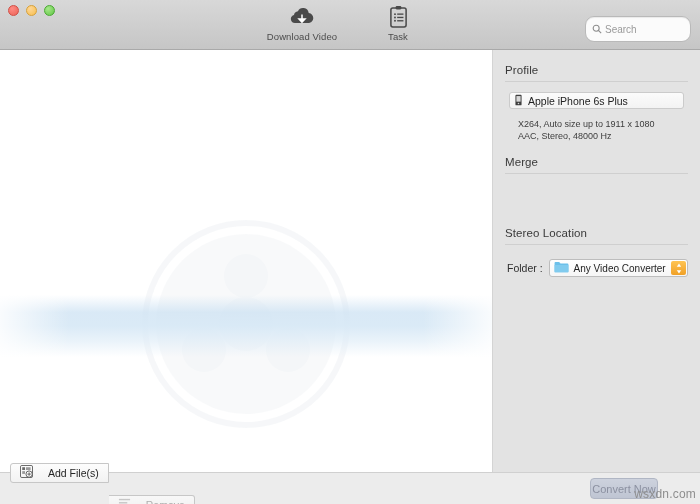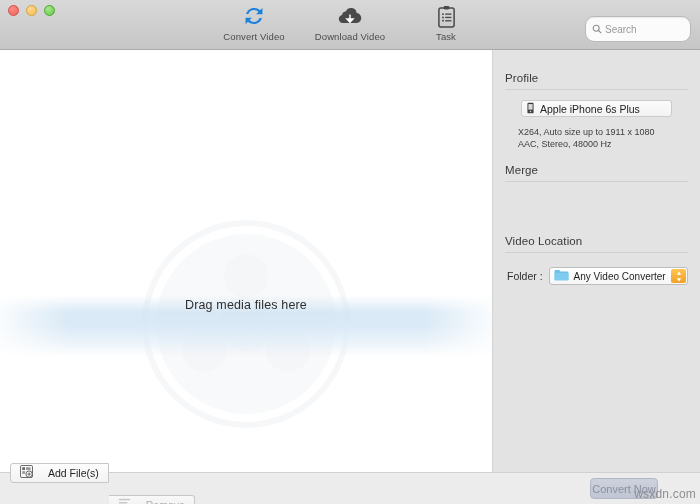--- a/index.html
+++ b/index.html
@@ -163,39 +163,39 @@
     font-size: 12.5px;
     color: #2f2f2f;
     letter-spacing: .15px;
   }
 
   
   .panel {
     flex: 0 0 207px;
     background: #e3e3e3;
     box-sizing: border-box;
-    padding: 8px 12px;
+    padding: 0 12px;
     position: relative;
   }
   .section-title {
     font-size: 11.5px;
     color: #3a3a3a;
     padding-top: 14px;
     padding-bottom: 5px;
     letter-spacing: .1px;
   }
   .section-rule {
     height: 1px;
     background: #cfcfcf;
     margin-bottom: 10px;
   }
 
   .profile-field {
     height: 17px;
-    margin: 0 16px;
+    margin: 0 4px;
     background: linear-gradient(to bottom,#fbfbfb,#f3f3f3);
     border: 1px solid #cbcbcb;
     border-radius: 3px;
     display: flex;
     align-items: center;
     padding: 0 5px;
     box-sizing: border-box;
   }
   .profile-name {
     font-size: 10.5px;
@@ -339,29 +339,20 @@
   <div class="toolbar">
 
     <div class="traffic">
       <span class="light close"></span>
       <span class="light min"></span>
       <span class="light max"></span>
     </div>
 
     <div class="tool-items">
 
-      <div class="tool-item">
-        <span class="tool-icon">
-          <svg width="22" height="22" viewBox="0 0 24 24">
-            <path d="M12 3.2c-4.1 0-7.6 2.8-8.6 6.6h2.5c.9-2.5 3.3-4.3 6.1-4.3 1.9 0 3.6.8 4.8 2.1l-2.6 2.6h7V3.2l-2.6 2.6A8.73 8.73 0 0 0 12 3.2z" fill="#1a82dd"></path>
-            <path d="M12 20.8c4.1 0 7.6-2.8 8.6-6.6h-2.5c-.9 2.5-3.3 4.3-6.1 4.3-1.9 0-3.6-.8-4.8-2.1l2.6-2.6H2.8v7.2l2.6-2.6c1.6 1.5 3.8 2.4 6.6 2.4z" fill="#1a82dd"></path>
-          </svg>
-        </span>
-        <span class="tool-label">Convert Video</span>
-      </div>
 
       <div class="tool-item">
         <span class="tool-icon">
           <svg width="24" height="22" viewBox="0 0 26 22">
             <path d="M20.2 7.6A6.1 6.1 0 0 0 8.6 5.9 4.9 4.9 0 0 0 4.3 10c-2 .5-3.4 2.2-3.4 4.3 0 2.5 2 4.4 4.5 4.4h14.4c3 0 5.4-2.4 5.4-5.4 0-2.8-2-5.1-4.8-5.5z" fill="#4a4a4a"></path>
             <path d="M13 9.4v5.6M13 17.8l-3.3-3.6h6.6z" stroke="#ffffff" stroke-width="1.6" fill="#ffffff"></path>
           </svg>
         </span>
         <span class="tool-label">Download Video</span>
       </div>
@@ -402,21 +393,20 @@
         <svg width="220" height="220" viewBox="0 0 220 220">
           <circle cx="110" cy="110" r="101" fill="none" stroke="#eef1f4" stroke-width="6"></circle>
           <circle cx="110" cy="110" r="90" fill="#f3f5f7"></circle>
           <circle cx="110" cy="110" r="27" fill="#eaeef2"></circle>
           <circle cx="110" cy="62" r="22" fill="#eaeef2"></circle>
           <circle cx="68" cy="136" r="22" fill="#eaeef2"></circle>
           <circle cx="152" cy="136" r="22" fill="#eaeef2"></circle>
         </svg>
       </div>
       <div class="band"></div>
-      <div class="drop-label">Drag media files here</div>
     </div>
 
     <div class="panel">
 
       <div class="section-title">Profile</div>
       <div class="section-rule"></div>
 
       <div class="profile-field">
         <span>
           <svg width="7" height="12" viewBox="0 0 8 13">
@@ -430,21 +420,21 @@
 
       <div class="profile-meta">
         <div>X264, Auto size up to 1911 x 1080</div>
         <div>AAC, Stereo, 48000 Hz</div>
       </div>
 
       <div class="section-title">Merge</div>
       <div class="section-rule"></div>
 
 
-      <div class="section-title" style="padding-top:43px;">Video Location</div>
+      <div class="section-title" style="padding-top:43px;">Stereo Location</div>
       <div class="section-rule"></div>
 
       <div class="folder-row" style="margin-top:14px;">
         <span class="folder-caption">Folder :</span>
         <div class="folder-select">
           <span>
             <svg width="15" height="12" viewBox="0 0 16 13">
               <path d="M0.5 2.2c0-.6.4-1 1-1h4l1.4 1.5h7.6c.6 0 1 .4 1 1v7.6c0 .6-.4 1-1 1H1.5c-.6 0-1-.4-1-1z" fill="#6cc0ea"></path>
               <path d="M0.5 4.4h15v6.9c0 .6-.4 1-1 1H1.5c-.6 0-1-.4-1-1z" fill="#81cbee"></path>
             </svg>

